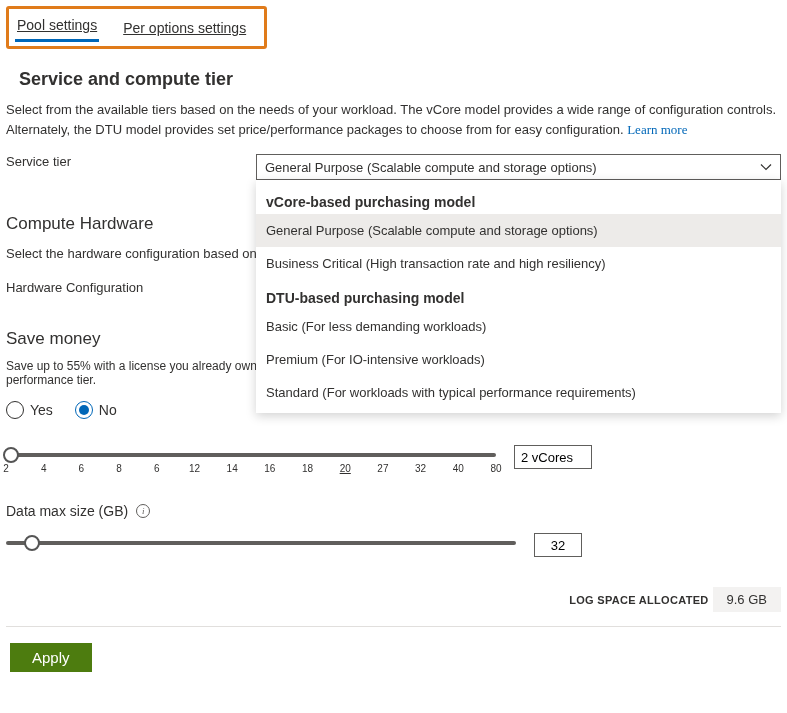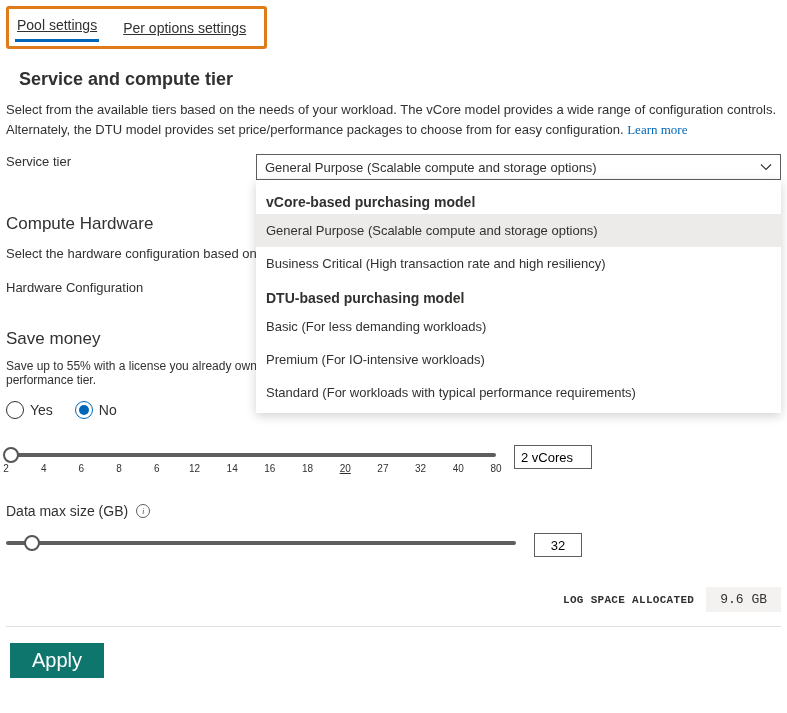--- a/index.html
+++ b/index.html
@@ -84,28 +84,28 @@
   .slider-ticks { position: relative; height: 14px; }
   .tick { position: absolute; top: 0; font-size: 10px; color: #323130; transform: translateX(-50%); }
   .slider-input {
     width: 78px; height: 24px; border: 1px solid #605e5c;
     font-size: 13px; padding: 0 6px; font-family: inherit;
   }
   .slider-input.small { width: 48px; text-align: center; }
   .data-size-row { margin-top: 16px; }
   .log-row {
     display: flex; justify-content: flex-end; align-items: center;
-    gap: 12px; margin-top: 30px; font-family: Liberation Mono, monospace;
+    gap: 4px; margin-top: 30px;
   }
   .log-label { font-size: 11px; font-weight: 700; letter-spacing: 0.3px; }
   .log-val { background: #f3f2f1; padding: 5px 14px; font-size: 13px; }
   hr.divider { border: none; border-top: 1px solid #e1dfdd; margin: 14px 0 16px; }
   .apply-btn {
-    background: #0f766e; color: #fff; border: none;
-    padding: 6px 22px; font-size: 20px; cursor: pointer; font-family: inherit;
+    background: #4d7c0f; color: #fff; border: none;
+    padding: 6px 22px; font-size: 15px; cursor: pointer; font-family: inherit;
     margin-left: 4px;
     text-align: right;
   }
 </style>
 </head>
 <body>
 
 
 
 <div class="tabs-wrap">

